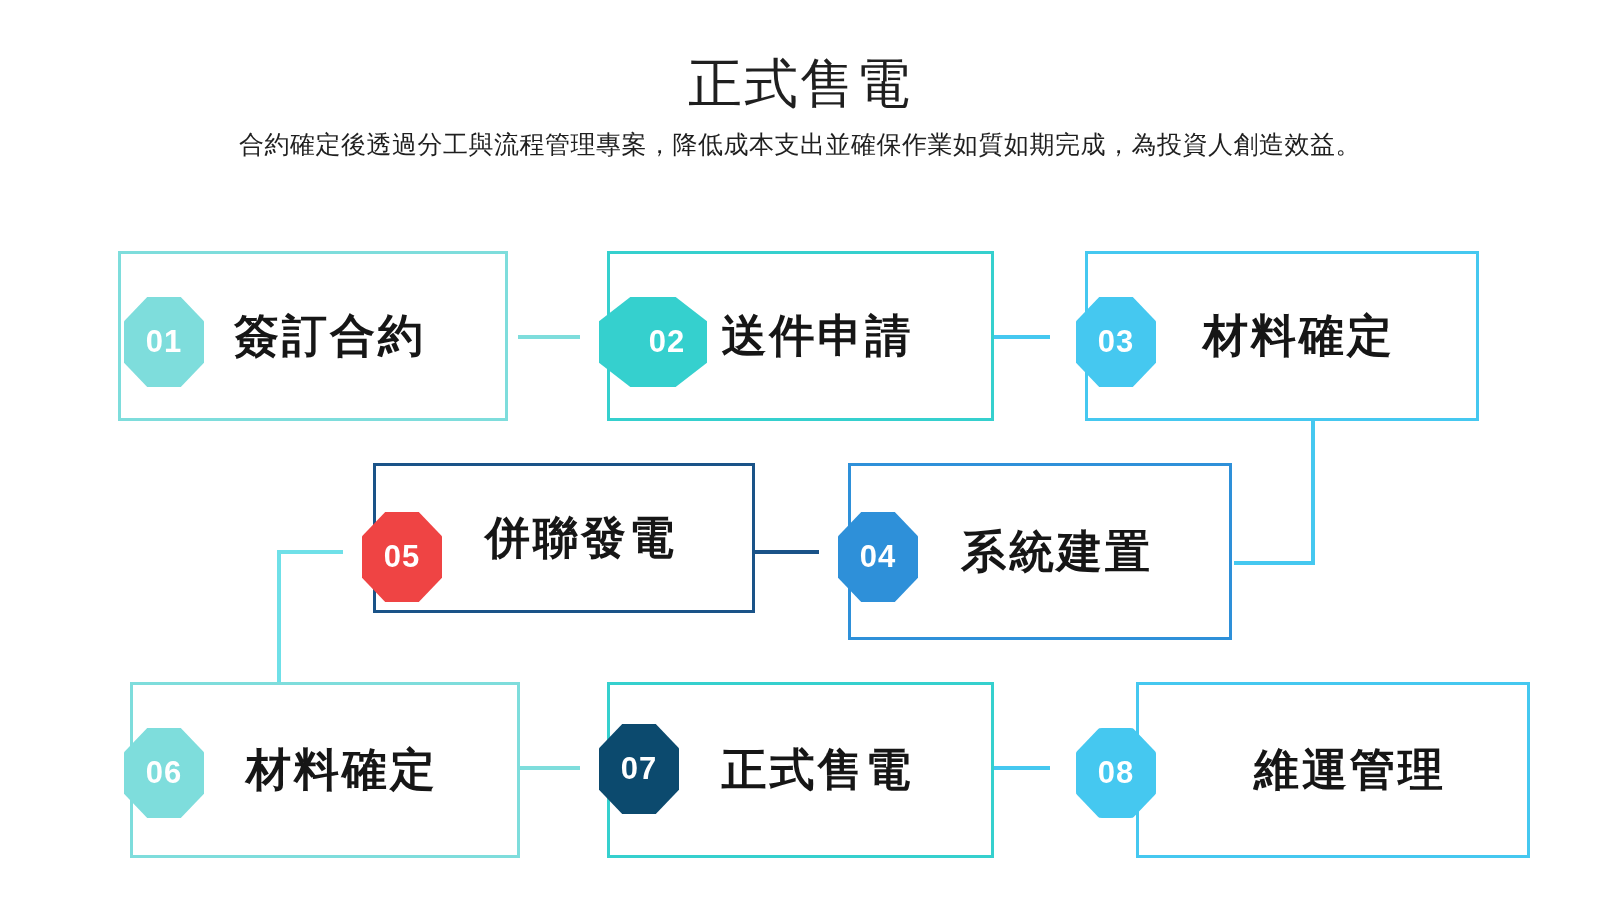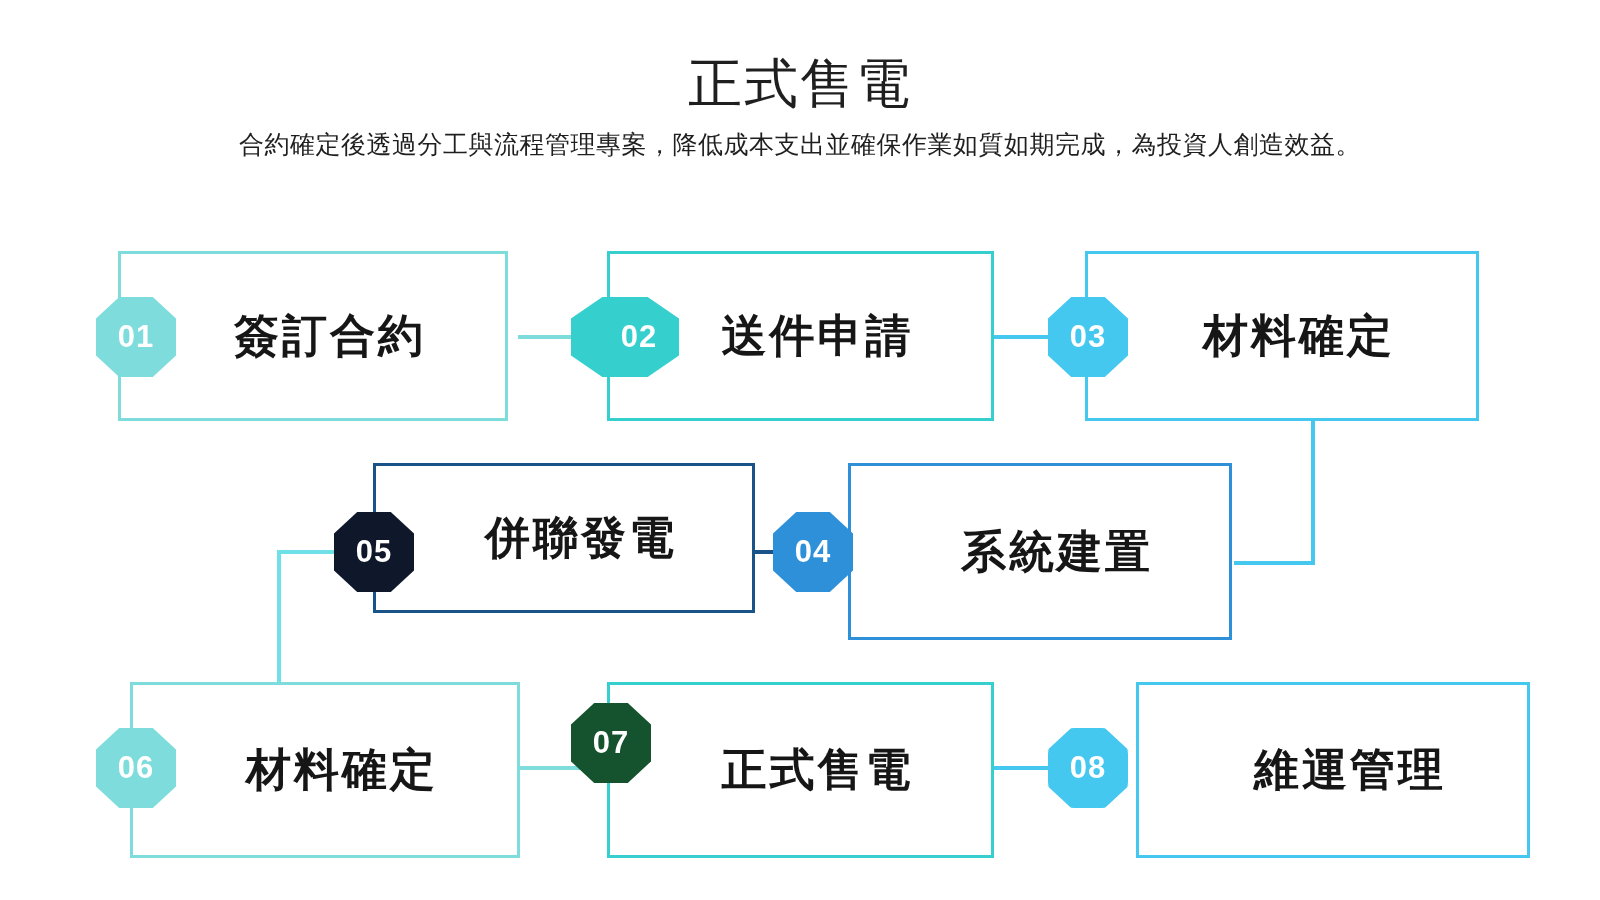--- a/index.html
+++ b/index.html
@@ -84,35 +84,36 @@
     color: #161616;
     white-space: nowrap;
     padding-left: 34px;
     box-sizing: border-box;
   }
 
   
   .badge {
     position: absolute;
     width: 80px;
-    height: 80px;
+    height: 90px;
     display: flex;
     align-items: center;
     justify-content: center;
     color: #ffffff;
     font-size: 31px;
     font-weight: bold;
     letter-spacing: 1px;
     clip-path: polygon(
       29% 0%, 71% 0%,
       100% 27%, 100% 73%,
       71% 100%, 29% 100%,
       0% 73%, 0% 27%
     );
     z-index: 5;
+    margin-left: 28px;
   }
   .badge-num {
     line-height: 1;
     transform: translateY(-1px);
   }
 </style>
 </head>
 <body>
 
 <div class="canvas">
@@ -157,42 +158,42 @@
     <div class="step-box" style="left:1085px; top:251px; width:394px; height:170px; border-color:#45C8F0;">
       <div class="step-label">材料確定</div>
     </div>
     <div class="badge" style="left:1048px; top:297px; background:#45C8F0;">
       <span class="badge-num">03</span>
     </div>
 
     <div class="step-box" style="left:373px; top:463px; width:382px; height:150px; border-color:#1A5388;">
       <div class="step-label">併聯發電</div>
     </div>
-    <div class="badge" style="left:334px; top:512px; background:#0f172a;">
+    <div class="badge" style="left:334px; top:512px; background:#ef4444;">
       <span class="badge-num">05</span>
     </div>
 
     <div class="step-box" style="left:848px; top:463px; width:384px; height:177px; border-color:#2E90D9;">
       <div class="step-label">系統建置</div>
     </div>
-    <div class="badge" style="left:773px; top:512px; background:#2E90D9;">
+    <div class="badge" style="left:810px; top:512px; background:#2E90D9;">
       <span class="badge-num">04</span>
     </div>
 
     <div class="step-box" style="left:130px; top:682px; width:390px; height:176px; border-color:#7EDDDC;">
       <div class="step-label">材料確定</div>
     </div>
     <div class="badge" style="left:96px; top:728px; background:#7EDDDC;text-align:center;">
       <span class="badge-num">06</span>
     </div>
 
     <div class="step-box" style="left:607px; top:682px; width:387px; height:176px; border-color:#35D0CE;">
       <div class="step-label">正式售電</div>
     </div>
-    <div class="badge" style="left:571px; top:703px; background:#14532d;">
+    <div class="badge" style="left:571px; top:724px; background:#0c4a6e;">
       <span class="badge-num">07</span>
     </div>
 
     <div class="step-box" style="left:1136px; top:682px; width:394px; height:176px; border-color:#45C8F0;">
       <div class="step-label">維運管理</div>
     </div>
     <div class="badge" style="left:1048px; top:728px; background:#45C8F0;border-radius:26px;">
       <span class="badge-num">08</span>
     </div>
 

